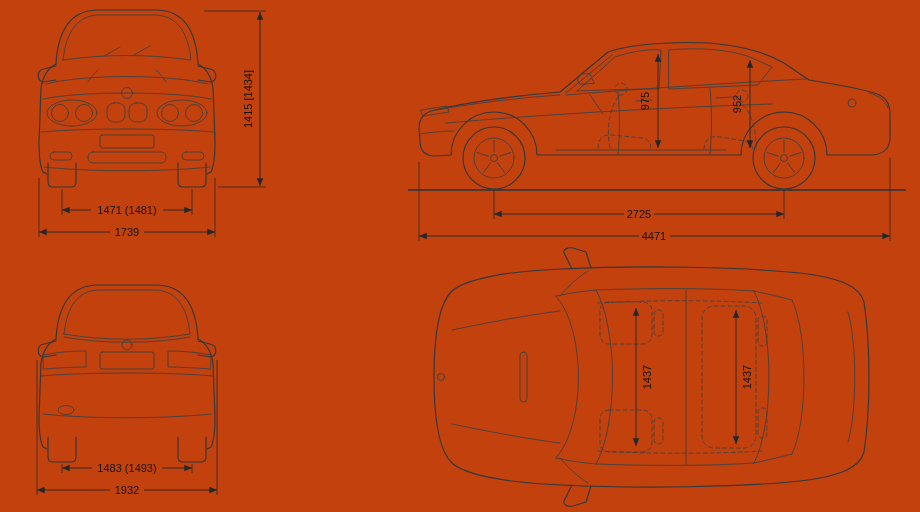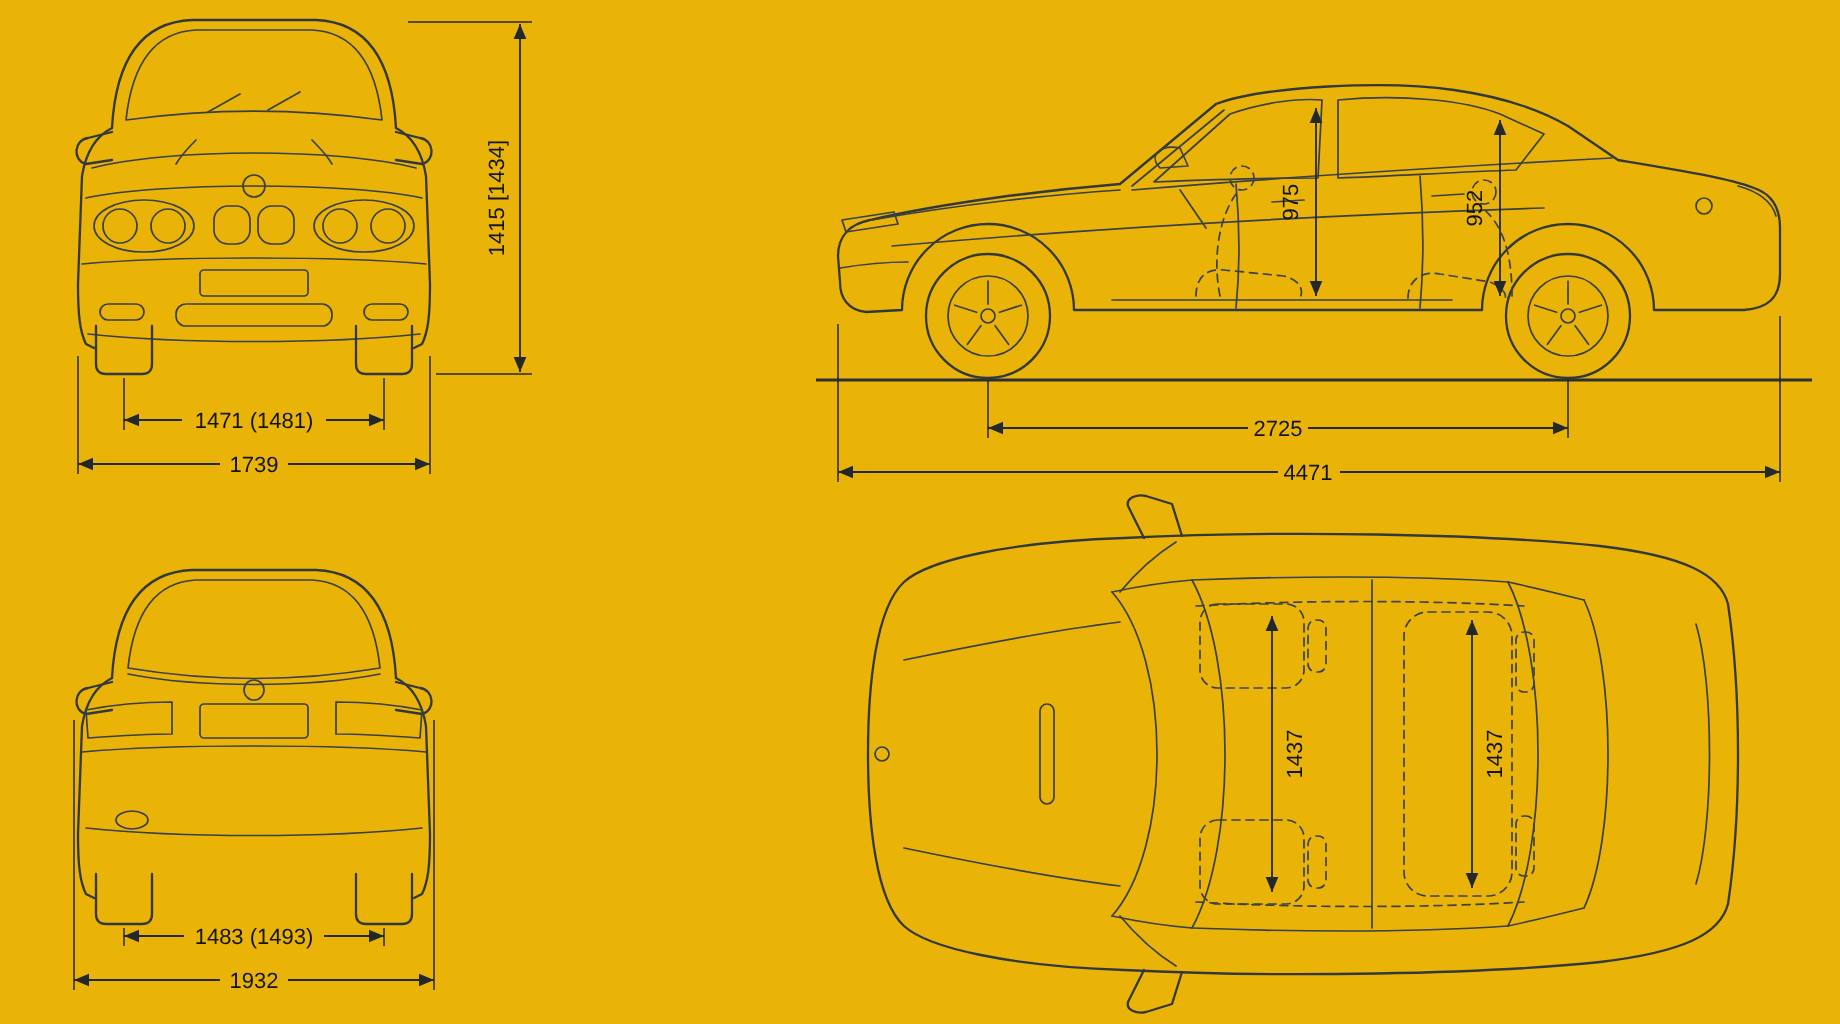--- a/index.html
+++ b/index.html
@@ -1,16 +1,16 @@
 <!DOCTYPE html>
 <html><head>
 <meta charset="utf-8">
 <style>
   html,body{margin:0;padding:0;background:#c8dce8;}
-  .stage{position:relative;width:920px;height:512px;background:#eab308;overflow:hidden;}
+  .stage{position:relative;width:920px;height:512px;background:#c2410c;overflow:hidden;}
   svg{display:block}
   .o{fill:none;stroke:#33383c;stroke-width:1.15;stroke-linecap:round;stroke-linejoin:round}
   .d{fill:none;stroke:#3a4045;stroke-width:.85;stroke-linecap:round;stroke-linejoin:round}
   .dash{fill:none;stroke:#3c4247;stroke-width:.85;stroke-dasharray:4 3;stroke-linecap:round}
   .dim{fill:none;stroke:#23282c;stroke-width:.9}
   .ext{fill:none;stroke:#23282c;stroke-width:.75}
   .g{fill:none;stroke:#2b3034;stroke-width:1.4}
   text.lbl{font-family:"Liberation Sans",sans-serif;font-size:11px;fill:#111519;text-anchor:middle}
 </style>
 </head>

